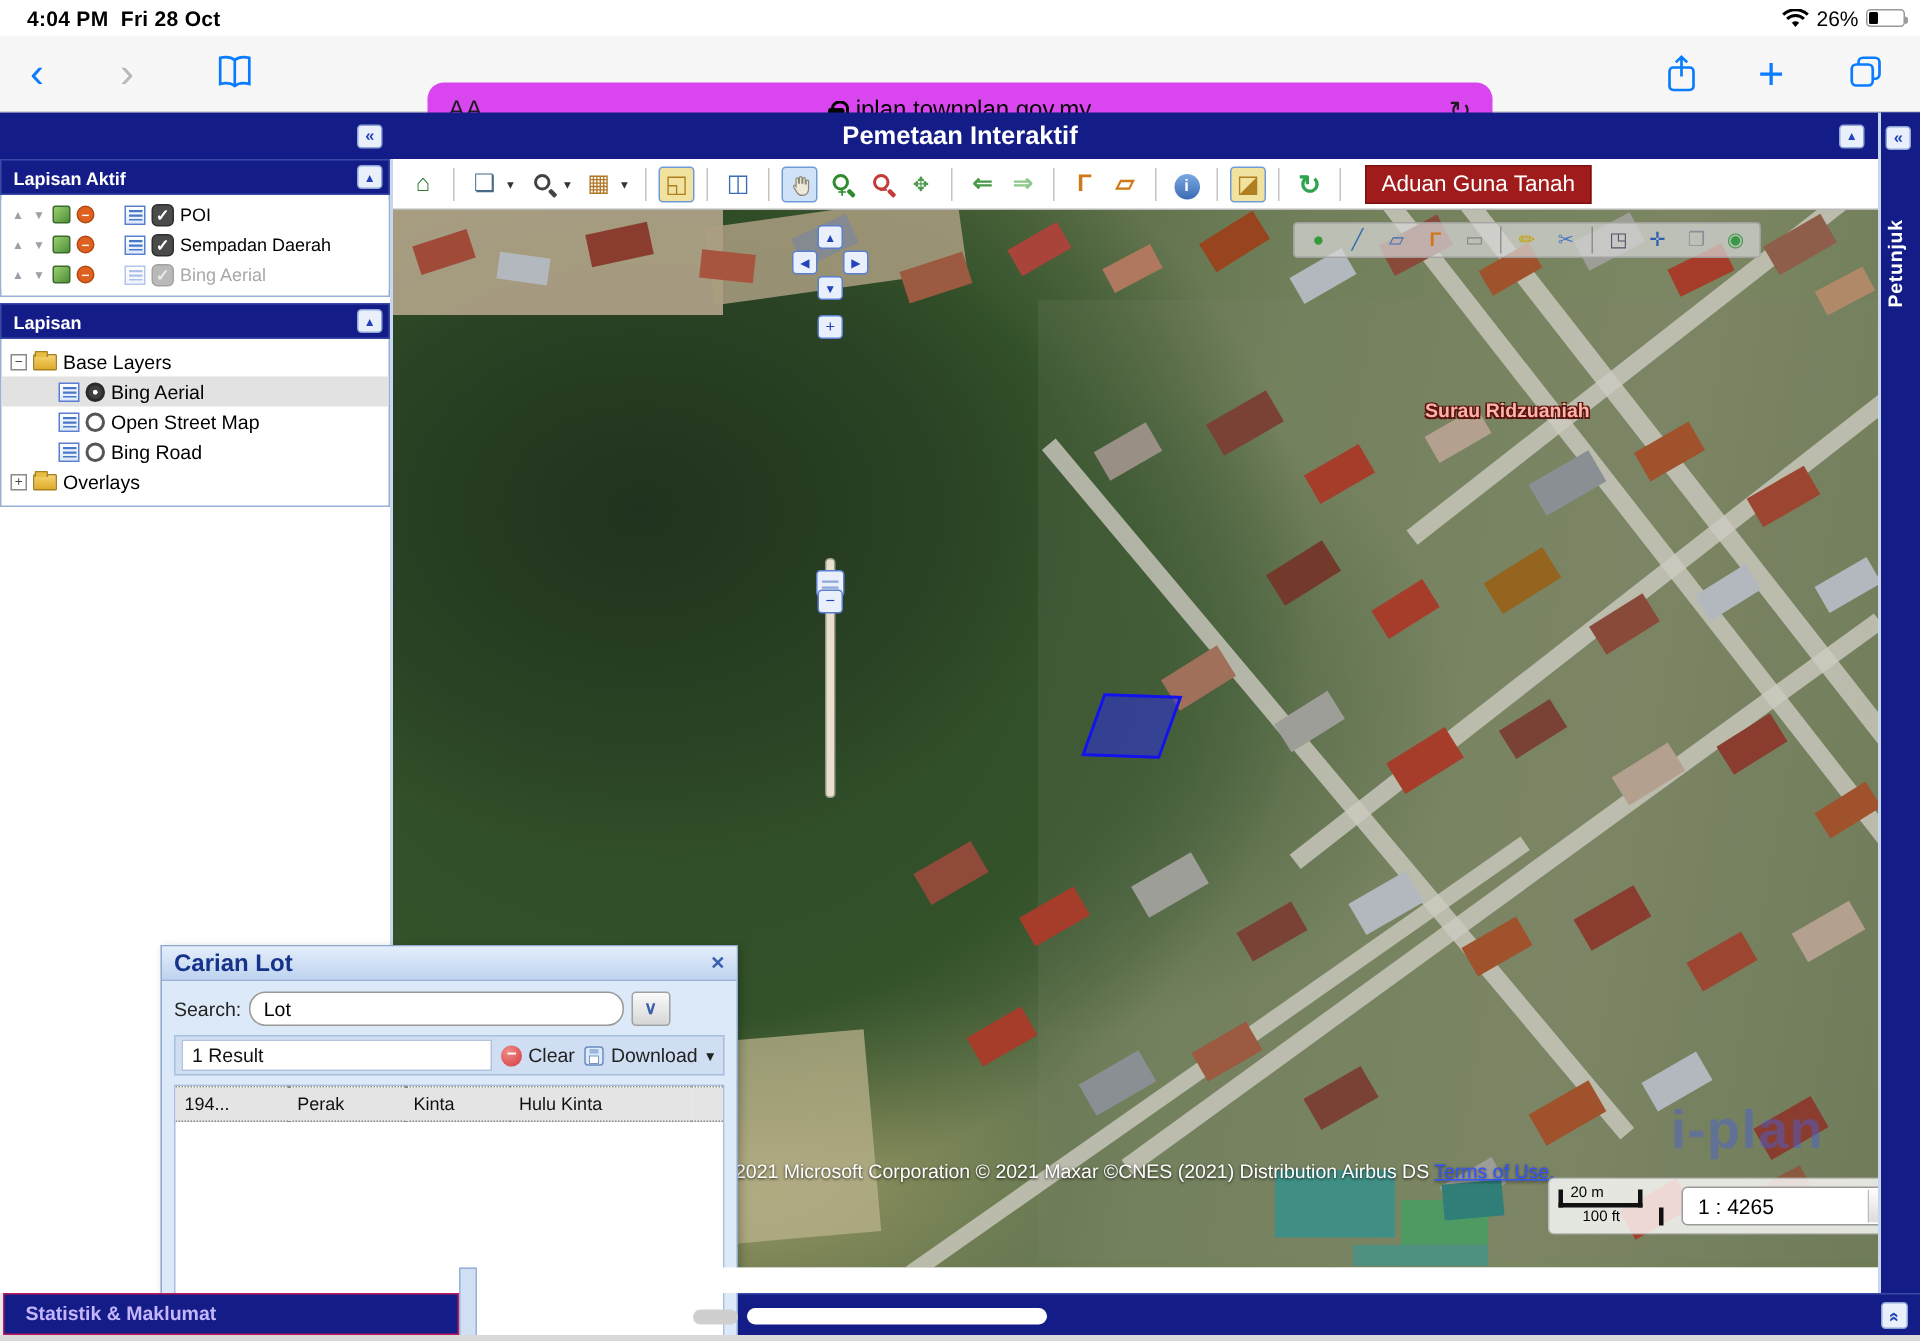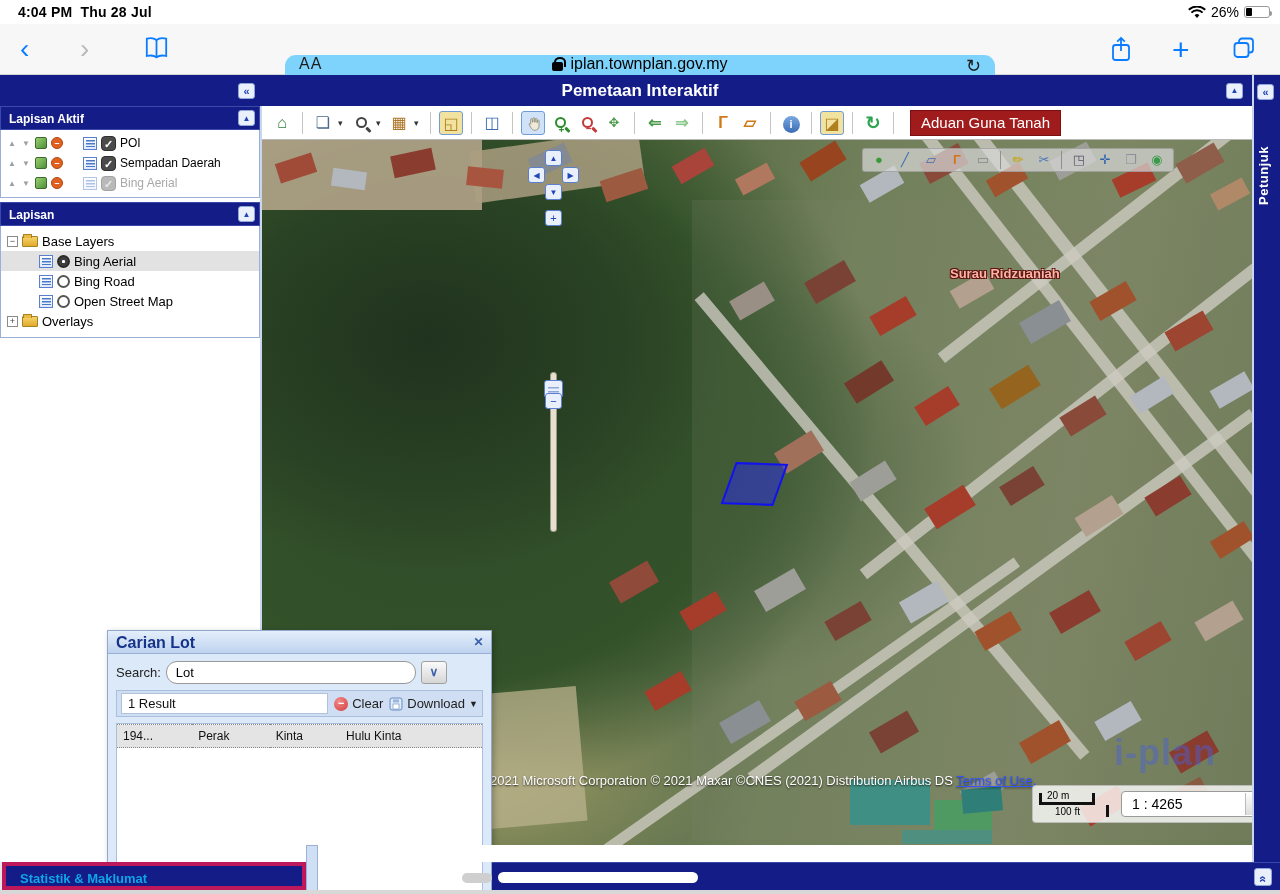--- a/index.html
+++ b/index.html
@@ -10,21 +10,21 @@
   
   #statusbar { left:0; top:0; width:1280px; height:24px; background:#fff; font-size:14px; font-weight:700; color:#000; }
   #statusbar .left { position:absolute; left:18px; top:4px; letter-spacing:.2px; }
   #statusbar .right { position:absolute; right:10px; top:4px; display:flex; align-items:center; gap:5px; }
   .battery { position:relative; width:26px; height:12px; border:1px solid #9a9a9a; border-radius:3px; }
   .battery .fill { position:absolute; left:1px; top:1px; width:6px; height:8px; background:#000; border-radius:1px; }
   .battery .nub { position:absolute; right:-3px; top:3.5px; width:2px; height:5px; background:#9a9a9a; border-radius:0 2px 2px 0; }
   #safaribar { left:0; top:24px; width:1280px; height:51px; background:#f7f7f8; border-bottom:1px solid #d4d4d6; }
   .navglyph { font-size:28px; line-height:46px; color:#0a7cff; font-weight:400; }
   .navglyph.dis { color:#b9b9bd; }
-  #urlpill { left:285px; top:31px; width:710px; height:37px; background:#7dd3fc; border-radius:11px; display:flex; align-items:flex-start; }
+  #urlpill { left:285px; top:31px; width:710px; height:37px; background:#d946ef; border-radius:11px; display:flex; align-items:center; }
   #urlpill .aa { position:absolute; left:14px; font-size:16px; color:#1c1c1e; letter-spacing:1px; }
   #urlpill .center { margin:0 auto; display:flex; align-items:center; gap:7px; font-size:16px; color:#000; }
   .lockicon { position:relative; width:11px; height:9px; background:#000; border-radius:2px; margin-top:5px; }
   .lockicon::before { content:""; position:absolute; left:1.5px; top:-5px; width:8px; height:8px; border:2px solid #000; border-radius:50% 50% 0 0; border-bottom:none; }
   #urlpill .reload { position:absolute; right:14px; font-size:18px; color:#1c1c1e; }
   #topband { left:0; top:75px; width:1280px; height:31px; background:#141c87; }
   #apptitle { width:100%; text-align:center; color:#fff; font-size:17px; font-weight:700; line-height:31px; }
   .chromebtn { position:absolute; width:17px; height:16px; background:#e9f0fb; border:1px solid #8fa6d8; border-radius:3px; color:#2343b8; font-weight:700; text-align:center; font-size:11px; line-height:14px; cursor:pointer; }
   #rightstrip { left:1252px; top:75px; width:28px; height:819px; background:#141c87; border-left:2px solid #c8d6ee; }
   #petunjuk { left:1256px; top:115px; width:20px; height:90px; color:#fff; font-weight:700; font-size:13px; writing-mode:vertical-rl; transform:rotate(180deg); letter-spacing:.5px; }
@@ -118,35 +118,35 @@
   #resultfield { flex:1; background:#fff; border:1px solid #b0c2dc; height:21px; font-size:13px; color:#111; line-height:20px; padding-left:6px; }
   .barbtn { display:flex; align-items:center; gap:4px; font-size:13px; color:#222; cursor:pointer; }
   .clearicon { width:14px; height:14px; border-radius:50%; background:radial-gradient(circle at 35% 30%, #f08a8a, #d33c3c); color:#fff; font-size:11px; font-weight:700; line-height:13px; text-align:center; }
   #dlgtablewrap { margin:0 8px; background:#fff; border:1px solid #aabedd; height:173px; overflow:hidden; }
   table.results { border-collapse:collapse; width:100%; font-size:12px; }
   table.results th { background:linear-gradient(#fcfcfc,#e6e6e6); border-right:1px solid #d0d0d0; border-bottom:1px solid #c6c6c6; font-weight:400; color:#222; text-align:left; padding:4px 6px; height:22px; }
   table.results td { padding:4px 6px; height:22px; color:#111; }
   tr.selrow td { background:#e4e4e4; border-top:1px dotted #888; border-bottom:1px dotted #888; }
 
   
-  #statbar { left:2px; top:862px; width:304px; height:28px; background:#141c87; border:4px solid #be185d; color:#0ea5e9; font-weight:700; font-size:13px; line-height:26px; padding-left:14px; white-space:nowrap; overflow:hidden; z-index:20; }
+  #statbar { left:2px; top:862px; width:304px; height:28px; background:#141c87; border:1px solid #be185d; color:#c4b5fd; font-weight:700; font-size:13px; line-height:26px; padding-left:14px; white-space:nowrap; overflow:hidden; z-index:20; }
   #vstrip { left:306px; top:845px; width:12px; height:49px; background:#cfe0f5; border:1px solid #9ab0d4; z-index:20; }
   #mapbottomgap { left:318px; top:845px; width:934px; height:17px; background:#fff; z-index:15; }
   #hpill { left:462px; top:873px; width:30px; height:10px; background:#cfcfcf; border-radius:5px; z-index:25; }
   #bottomnavy { left:492px; top:862px; width:788px; height:28px; background:#141c87; border-top:1px solid #3a4aa8; z-index:20; }
   #bottomscroll { position:absolute; left:6px; top:9px; width:200px; height:11px; background:#fff; border-radius:6px; }
   #bottomexpand { position:absolute; right:8px; top:5px; width:18px; height:18px; background:#e9f0fb; border:1px solid #8fa6d8; border-radius:3px; color:#2343b8; font-weight:700; text-align:center; cursor:pointer; }
   #bottomexpand span { display:inline-block; transform:rotate(90deg); font-size:12px; line-height:16px; }
   #bottomedge { left:0; top:890px; width:1280px; height:4px; background:#d8d8d8; z-index:30; }
 </style>
 </head>
 <body>
 
 <div id="statusbar" class="abs">
-  <div class="left"><span>4:04 PM</span>&nbsp;&nbsp;<span>Thu 28 Jul</span></div>
+  <div class="left"><span>4:04 PM</span>&nbsp;&nbsp;<span>Fri 28 Oct</span></div>
   <div class="right">
     <svg width="18" height="13">
         <path d="M9 12 L11.4 9.2a3.4 3.4 0 0 0-4.8 0Z" fill="#000"></path>
         <path d="M3.4 6.6a8 8 0 0 1 11.2 0" stroke="#000" stroke-width="2" fill="none"></path>
         <path d="M.8 3.8a11.8 11.8 0 0 1 16.4 0" stroke="#000" stroke-width="2" fill="none"></path>
       </svg>
     <span style="font-weight:400;">26%</span>
     <span class="battery">
         <span class="fill"></span>
         <span class="nub"></span>
@@ -243,26 +243,26 @@
       <span>Base Layers</span>
     </div>
     <div class="treerow hl" style="padding-left:38px;">
       <span class="legicon" style="margin-left:0"></span>
       <span class="radio sel"></span>
       <span>Bing Aerial</span>
     </div>
     <div class="treerow" style="padding-left:38px;">
       <span class="legicon" style="margin-left:0"></span>
       <span class="radio"></span>
-      <span>Bing Road</span>
+      <span>Open Street Map</span>
     </div>
     <div class="treerow" style="padding-left:38px;">
       <span class="legicon" style="margin-left:0"></span>
       <span class="radio"></span>
-      <span>Open Street Map</span>
+      <span>Bing Road</span>
     </div>
     <div class="treerow" style="padding-left:6px;">
       <span class="pmbox">+</span>
       <span class="folder"></span>
       <span>Overlays</span>
     </div>
   </div>
 </div>
 
 <div id="maptoolbar" class="abs">

